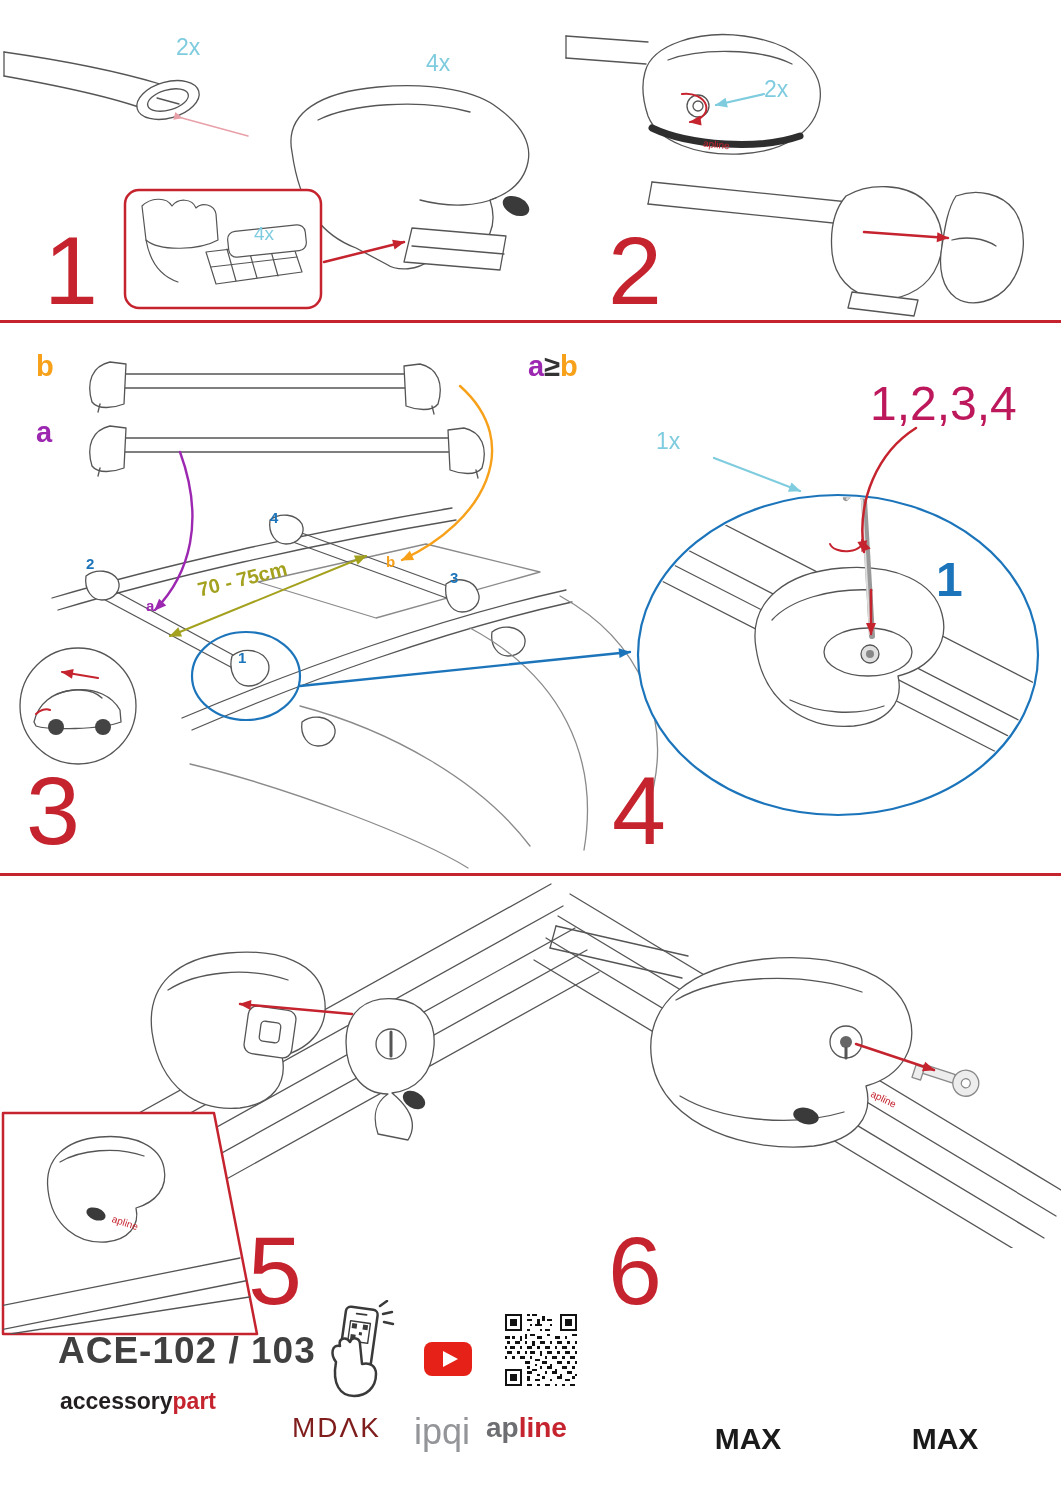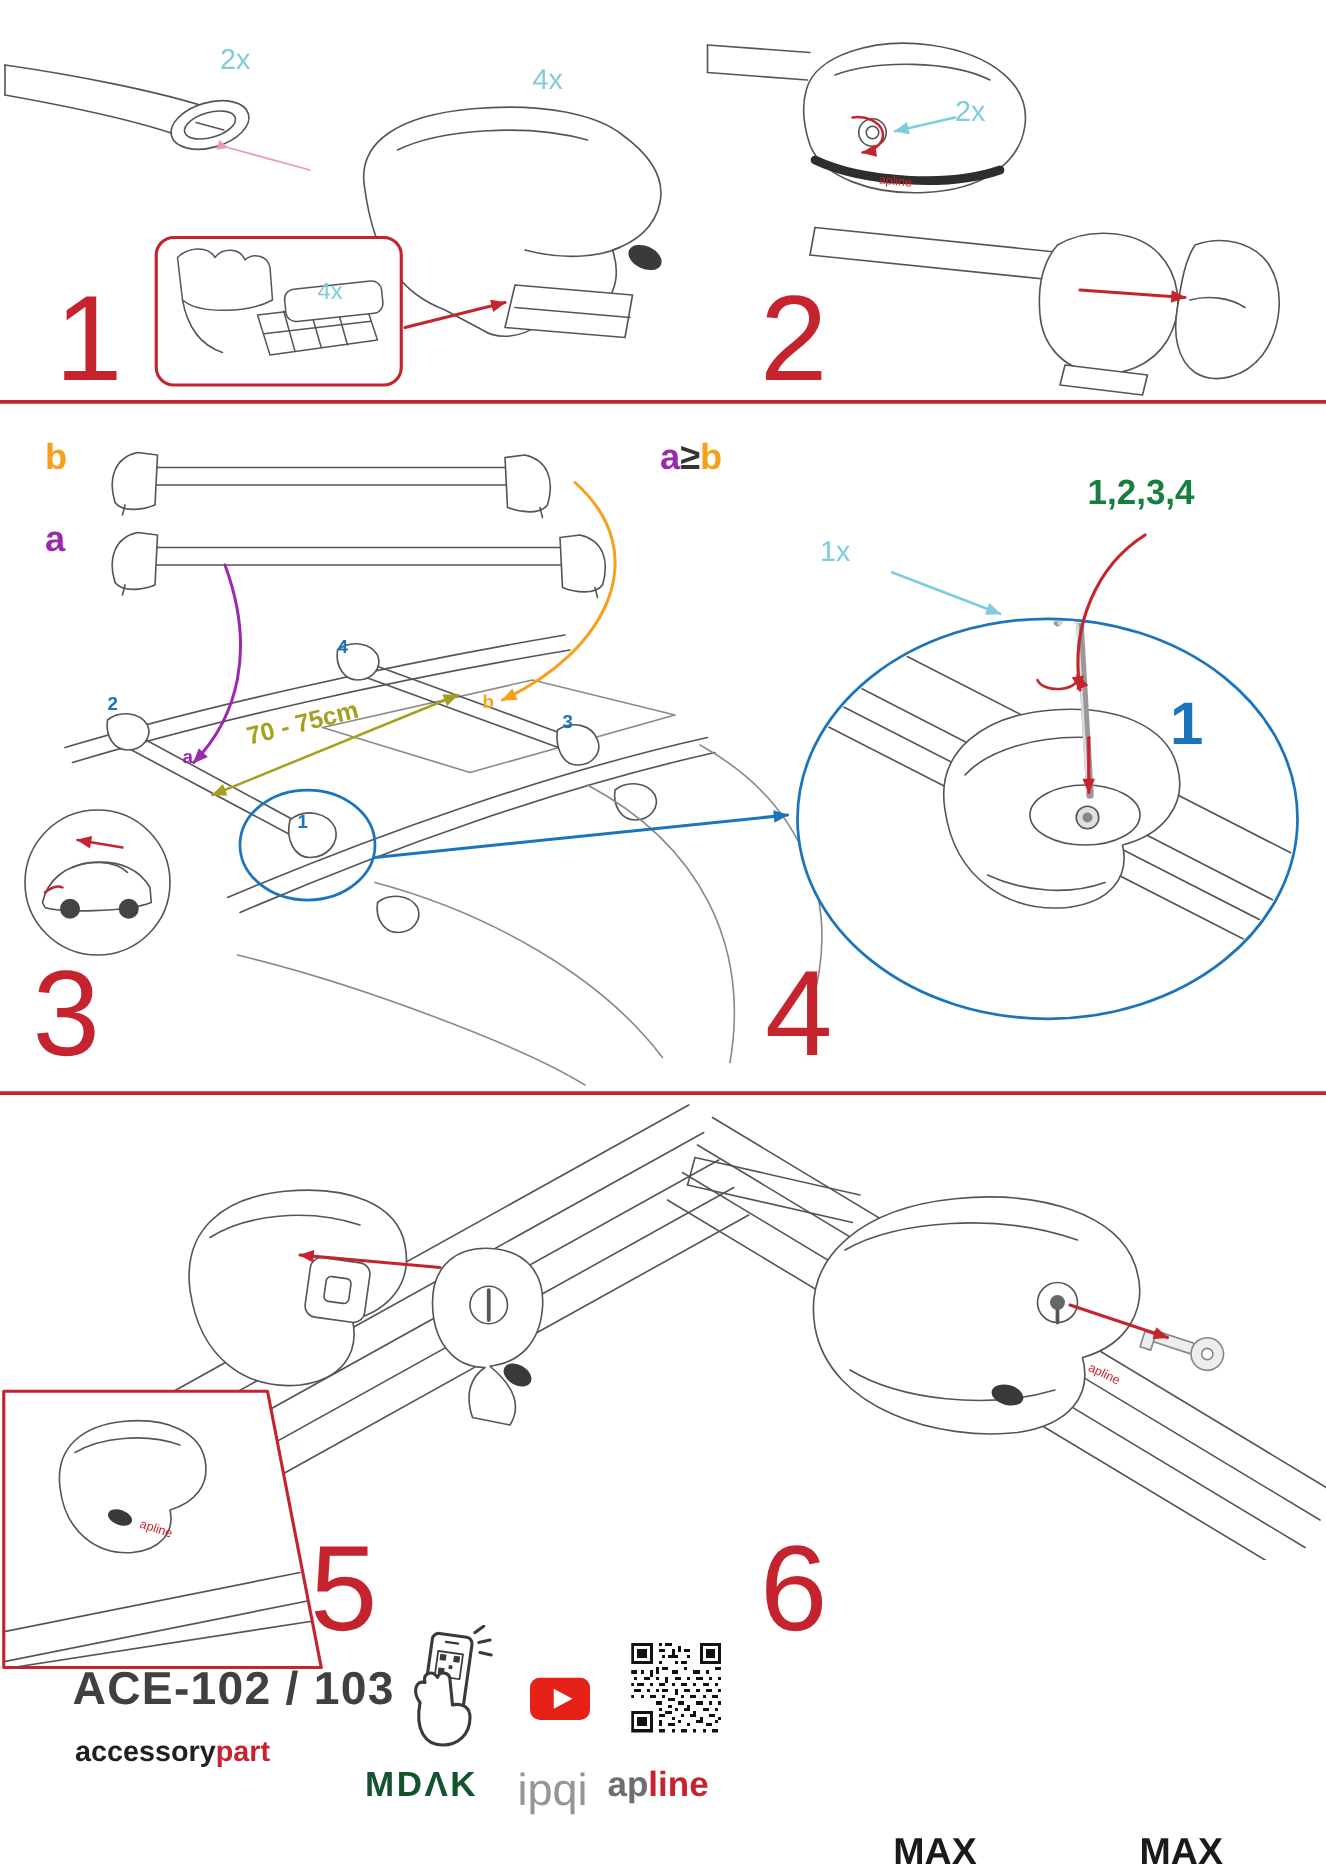--- a/index.html
+++ b/index.html
@@ -9,31 +9,31 @@
   .lbl{position:absolute;line-height:1;white-space:nowrap;z-index:3;}
   .divider{position:absolute;left:0;width:1061px;height:3px;background:#c5232e;z-index:2;}
   .qty{color:#7fccdf;font-size:23px;}
   .qty-sm{color:#7fccdf;font-size:19px;}
   .num{color:#c5232e;font-size:97px;letter-spacing:-2px;}
   .pos{font-size:15px;font-weight:700;color:#1c75bb;}
   .big-letter{font-size:29px;font-weight:700;}
   .orange{color:#f7a11a;}
   .purple{color:#9c27b0;}
   .dark{color:#333;}
-  .order{color:#15803d;font-size:28px;font-weight:700;}
+  .order{color:#be185d;font-size:48px;font-weight:400;}
   .pos-big{color:#1c75bb;font-size:48px;font-weight:700;}
   .span-txt{color:#a3a11e;font-size:20px;font-weight:600;transform:rotate(-14deg);transform-origin:left center;}
   .model{color:#404040;font-size:37px;font-weight:700;letter-spacing:1px;}
   .brand{font-size:23px;font-weight:700;color:#231f20;}
   .brand .red{color:#c5232e;}
-  .logo-mdak{color:#14532d;font-size:28px;font-weight:700;letter-spacing:2px;}
+  .logo-mdak{color:#7f1d1d;font-size:28px;font-weight:400;letter-spacing:2px;}
   .logo-ipqi{color:#939598;font-size:36px;}
   .logo-apline{font-size:28px;font-weight:700;color:#6d6e71;}
   .logo-apline .red{color:#c5232e;}
-  .max{font-size:30px;font-weight:700;color:#1a1a1a;text-align:center;margin-top:43px;}
+  .max{font-size:30px;font-weight:700;color:#1a1a1a;text-align:center;}
   .icon-box{position:absolute;z-index:3;}
 </style>
 </head>
 <body>
 
 <div class="page">
 
 <svg class="art" width="1061" height="1500" viewBox="0 0 1061 1500">
   <defs>
     <marker id="mr" markerUnits="userSpaceOnUse" markerWidth="14" markerHeight="12" refX="12" refY="6" orient="auto">

